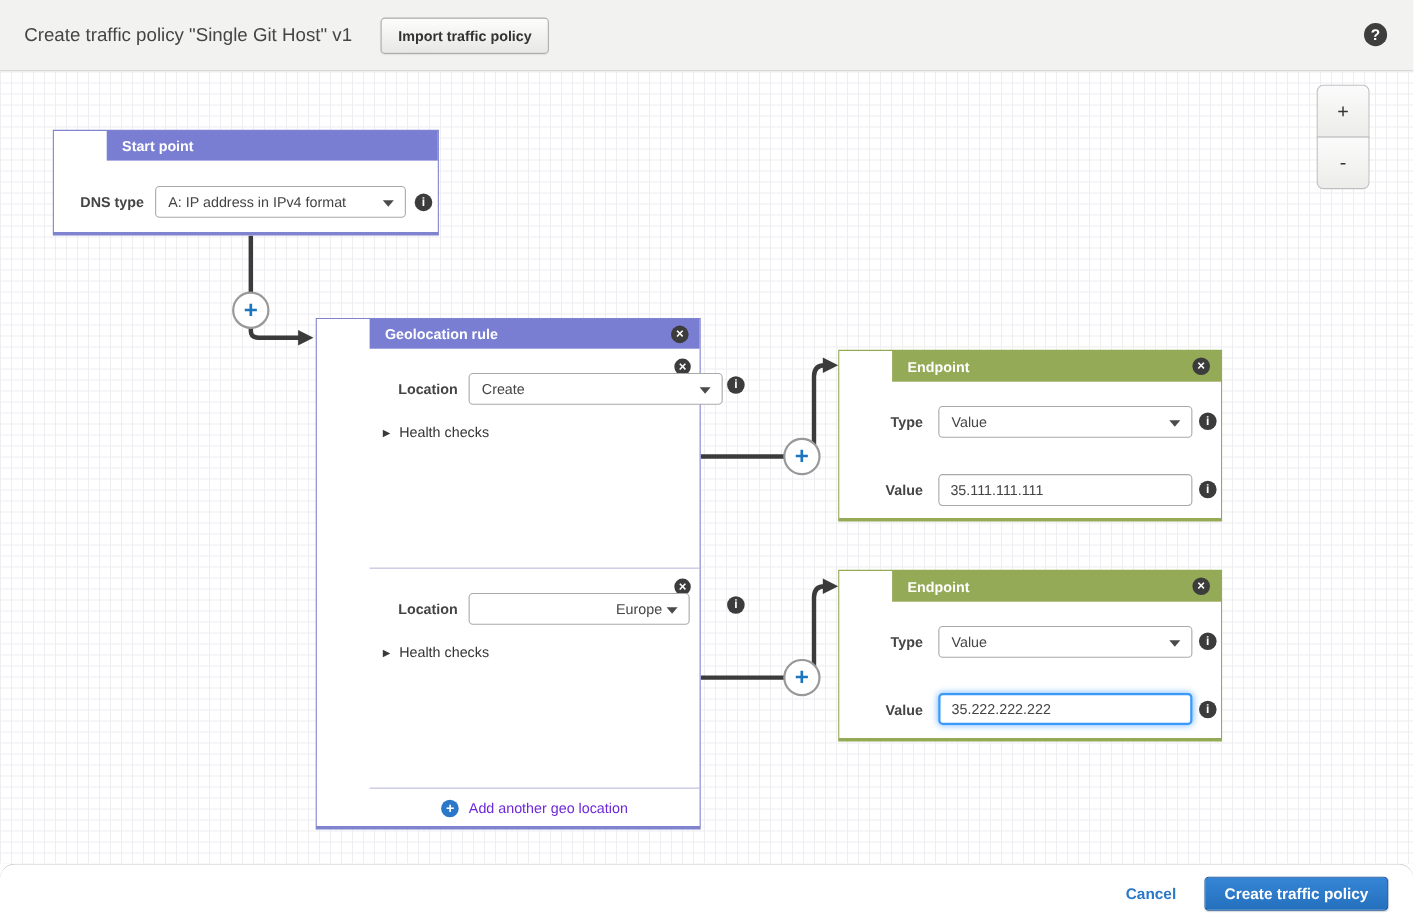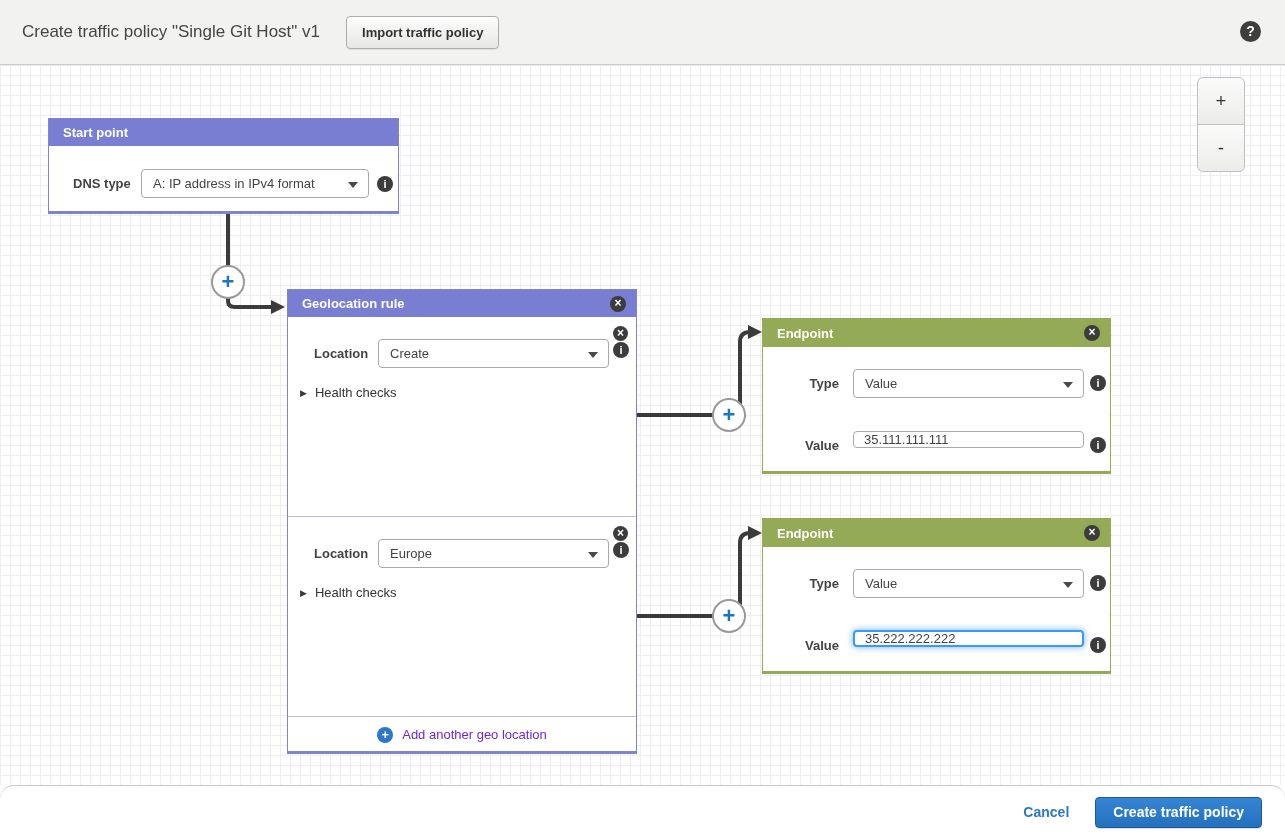--- a/index.html
+++ b/index.html
@@ -26,21 +26,21 @@
     background-size:10px 10px; }
   .connectors { position:absolute; left:0; top:0; z-index:1; }
 
   .zoomctl { position:absolute; left:1197px; top:12px; z-index:5; }
   .zoombtn { display:block; width:48px; height:48px; font-size:18px; color:#333;
     background:linear-gradient(#fbfbfb,#ececea); border:1px solid #c0c0c0;
     cursor:pointer; }
   .zoombtn.zin { border-radius:6px 6px 0 0; }
   .zoombtn.zout { border-radius:0 0 6px 6px; margin-top:-1px; }
 
-  .node { position:absolute; background:#fff; z-index:2; }
+  .node { position:absolute; background:#fff; z-index:2;padding-left:48px; }
   .node-header { height:27px; display:flex; align-items:center;
     padding:0 10px 0 14px; color:#fff; font-size:13px; font-weight:bold; }
   .purple { border:1px solid #8084cf; border-bottom-width:3px; }
   .purple .node-header { background:#7a7ed2; }
   .green  { border:1px solid #95aa56; border-bottom-width:3px; }
   .green .node-header { background:#95aa56; height:28px; }
   .hdr-title { flex:1; }
 
   .x-ico { width:15px; height:15px; border-radius:50%; background:#3c3c3c;
     color:#fff; font-size:12px; font-weight:bold; line-height:14px;
@@ -52,21 +52,21 @@
 
   .lbl { position:absolute; font-size:13px; font-weight:bold; color:#444;
     line-height:29px; }
   .select { position:absolute; height:29px; background:#fff;
     border:1px solid #a9a9a9; border-radius:4px; display:flex;
     align-items:center; padding:0 24px 0 11px; font-size:13px; color:#444;
     cursor:pointer; }
   .select .caret { position:absolute; right:10px; top:12px; width:0; height:0;
     border-left:5px solid transparent; border-right:5px solid transparent;
     border-top:6px solid #4a4a4a; }
-  .tinput { position:absolute; height:17px; background:#fff;
+  .tinput { position:absolute; height:29px; background:#fff;
     border:1px solid #a9a9a9; border-radius:4px; padding:0 10px;
     font-size:13px; color:#444; font-family:"Liberation Sans",sans-serif; }
   .tinput.focused { border:2px solid #3b99fc;
     box-shadow:0 0 7px rgba(59,153,252,.75); }
 
   .geo-section { position:relative; height:200px;
     border-bottom:1px solid #b9badb; }
   .expander { position:absolute; left:12px; top:68px; display:flex;
     align-items:center; cursor:pointer; }
   .expander .tri { font-size:9px; color:#3a3a3a; margin-right:8px; }
@@ -159,21 +159,21 @@
       <span class="i-ico" style="left:325px; top:25px;">i</span>
       <div class="expander">
         <span class="tri">▶</span>
         <span class="etxt">Health checks</span>
       </div>
     </div>
 
     <div class="geo-section">
       <span class="x-ico" style="position:absolute; right:8px; top:9px;">×</span>
       <span class="lbl" style="left:26px; top:22px;">Location</span>
-      <div class="select" style="left:90px; top:22px; width:231px;">
+      <div class="select" style="left:90px; top:22px; width:201px;justify-content:flex-end;">
         <span>Europe</span>
         <span class="caret"></span>
       </div>
       <span class="i-ico" style="left:325px; top:25px;">i</span>
       <div class="expander">
         <span class="tri">▶</span>
         <span class="etxt">Health checks</span>
       </div>
     </div>
 

